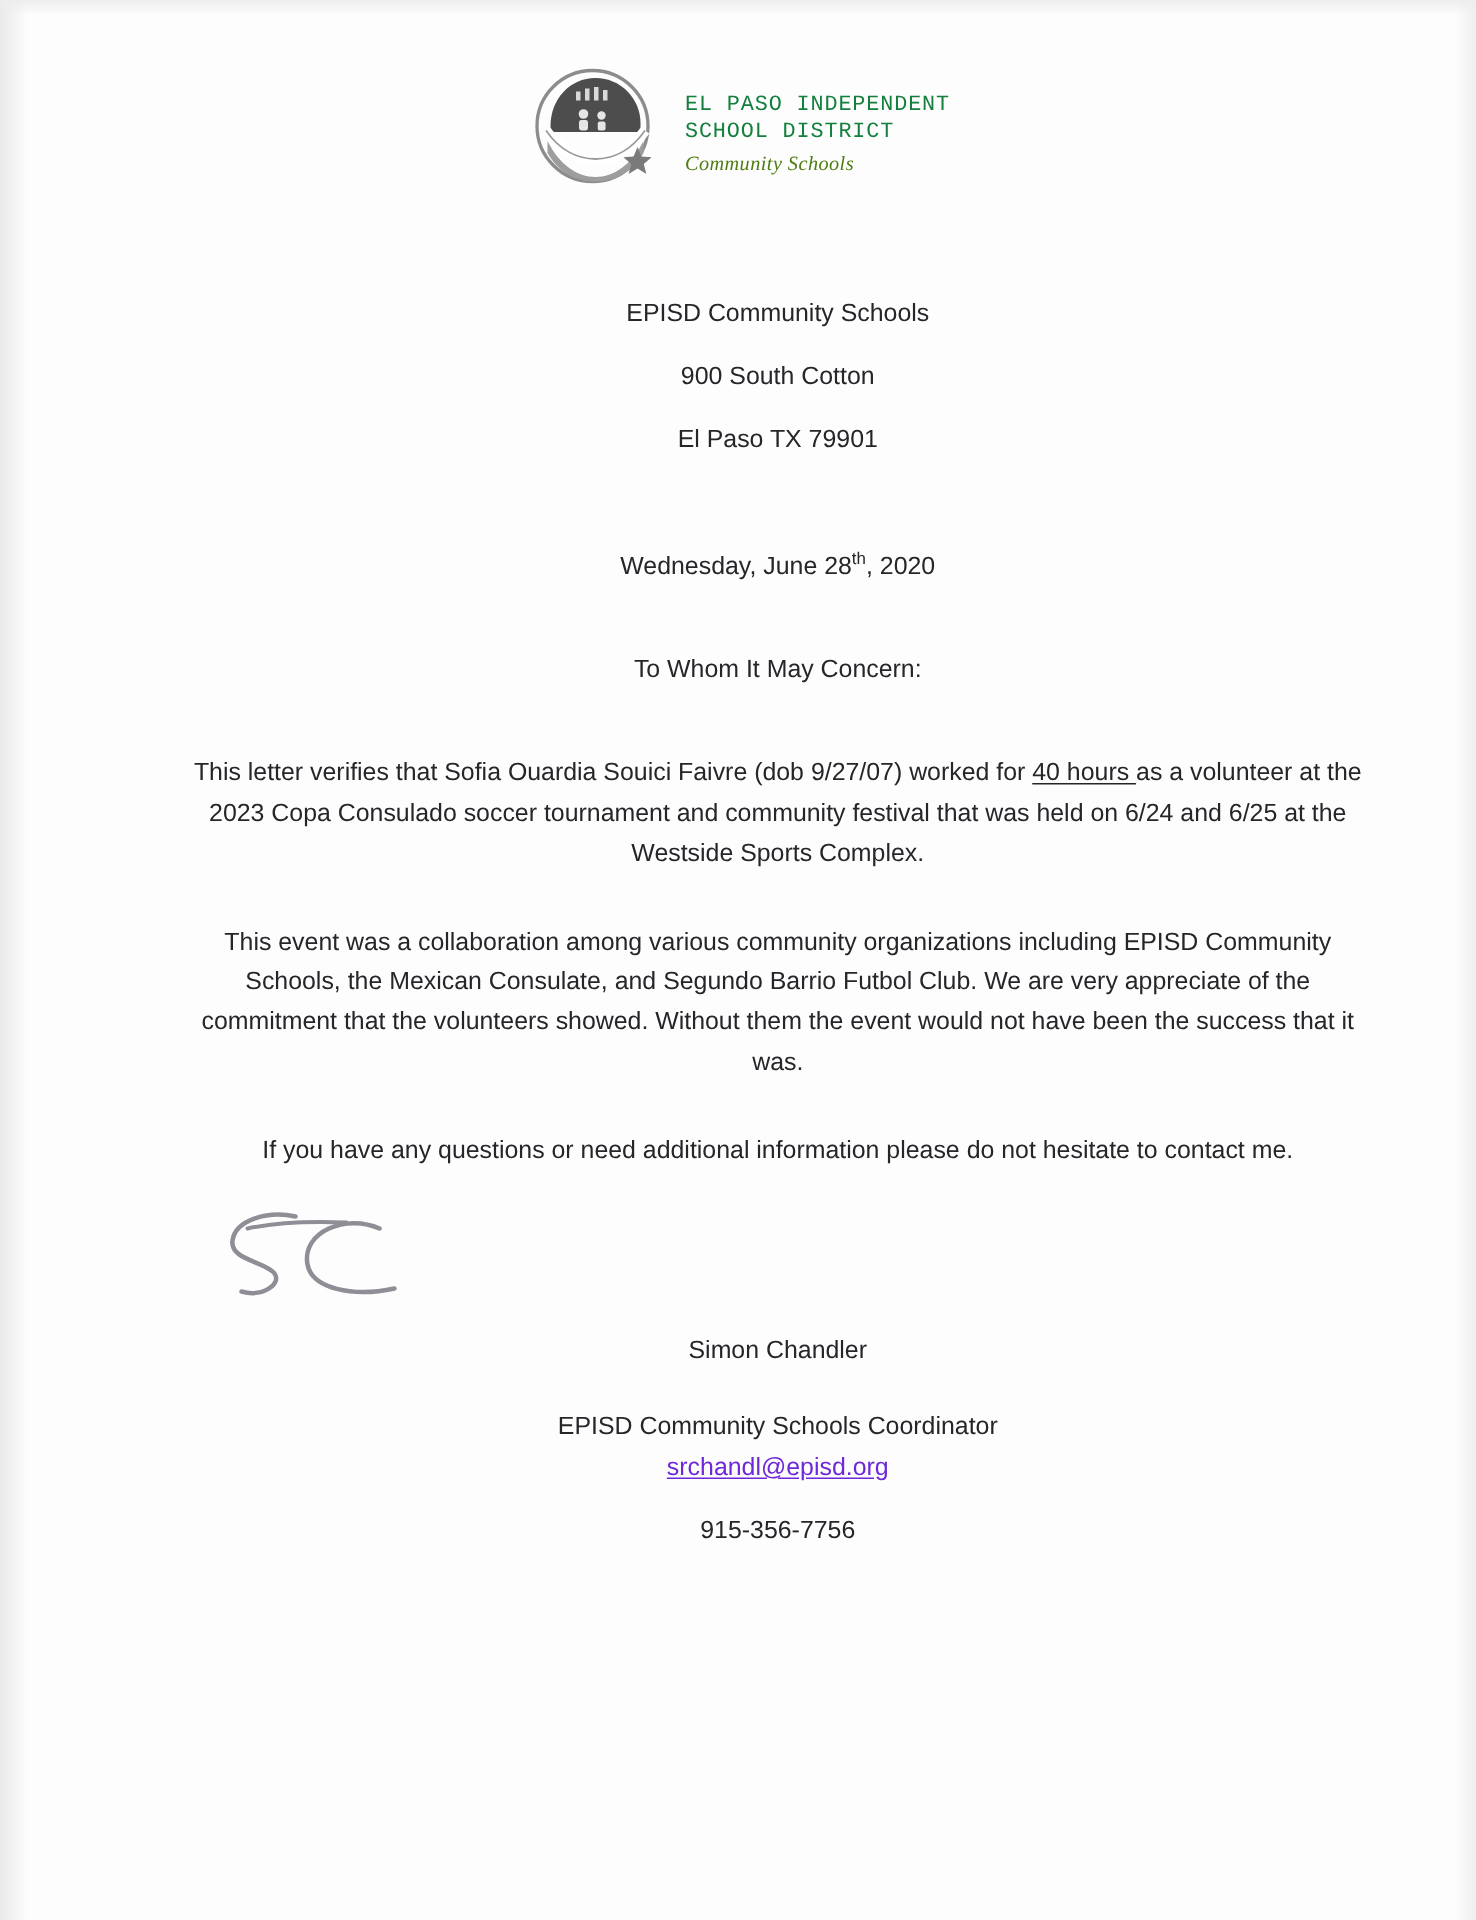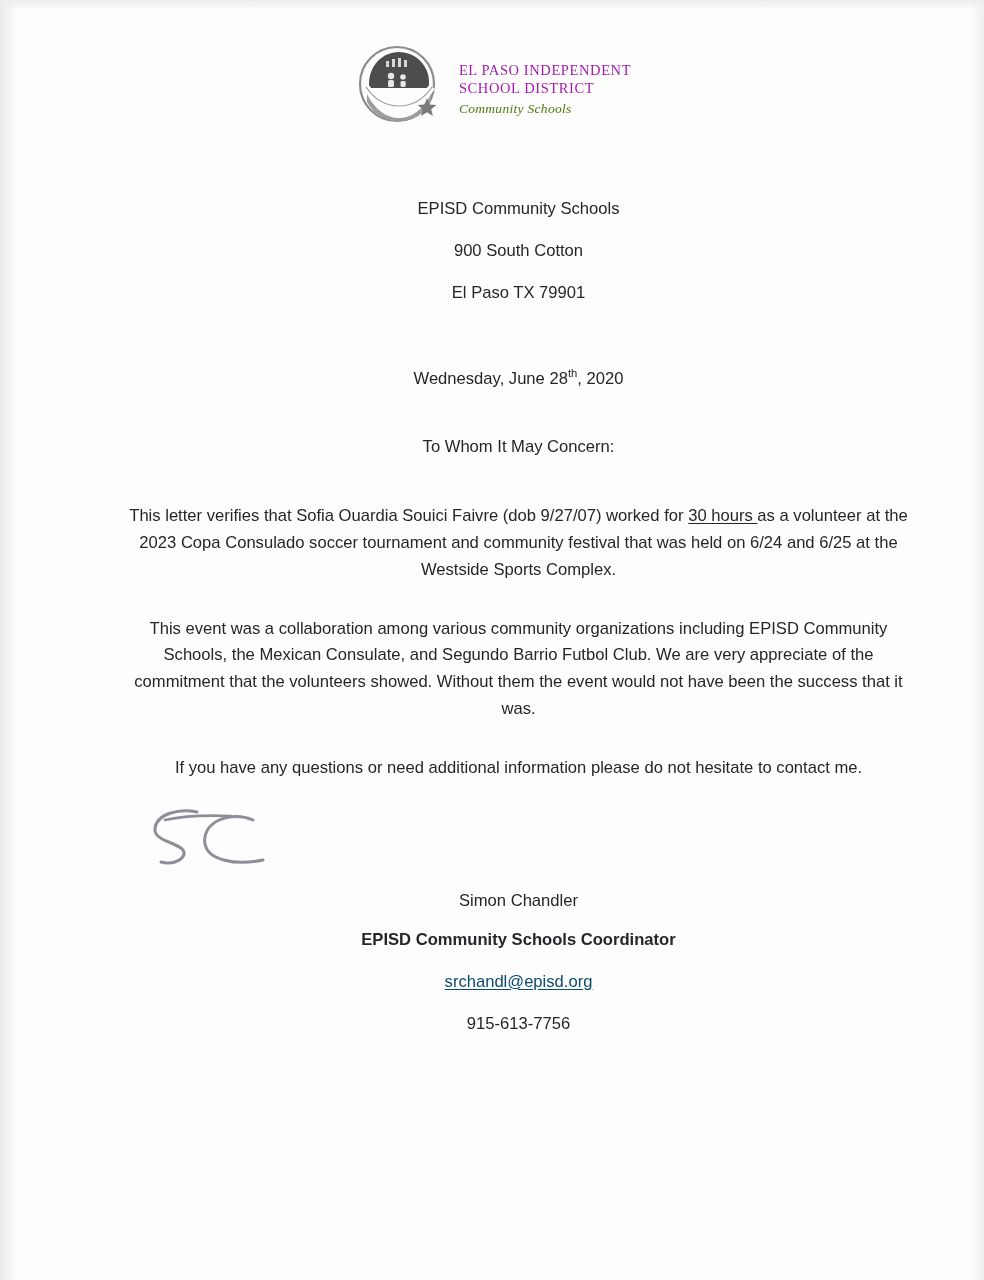--- a/index.html
+++ b/index.html
@@ -62,22 +62,22 @@
     flex: none;
   }
   .logo-mark svg { display: block; }
   .logo-text {
     padding-top: 22px;
     line-height: 1.22;
   }
   .lt-line1, .lt-line2 {
     font-size: 14.5px;
     letter-spacing: 0.6px;
-    color: #a21caf;
-    font-family: Liberation Serif, serif;
+    color: #15803d;
+    font-family: Liberation Mono, monospace;
   }
   .lt-line3 {
     font-family: "Liberation Serif", serif;
     font-style: italic;
     font-size: 13.5px;
     color: #4d7c0f;
     margin-top: 4px;
     letter-spacing: 0.3px;
   }
 
@@ -112,26 +112,25 @@
 
   .signature {
     position: relative;
     height: 86px;
     margin-top: 18px;
     margin-left: 12px;
   }
   .signature svg { display:block; }
 
   .sig-name { margin-top: 2px; }
-  .sig-title { margin-top: 12px; font-weight: bold; }
+  .sig-title { margin-top: 24px; }
   .sig-email {
-    margin-top: 15px;
     text-decoration: underline;
     text-underline-offset: 2px;
-    color: #0c4a6e;
+    color: #6d28d9;
   }
   .sig-phone { margin-top: 15px; }
 </style>
 </head>
 <body>
 
 <div class="page">
   <div class="scan-edge-left"></div>
   <div class="scan-edge-right"></div>
   <div class="scan-edge-top"></div>
@@ -187,36 +186,36 @@
     <div class="block-gap-lg"></div>
 
     <div class="date-line"><span>Wednesday, June 28</span><sup>th</sup><span>, 2020</span></div>
 
     <div class="block-gap-lg"></div>
 
     <div>To Whom It May Concern:</div>
 
     <div class="block-gap-lg"></div>
 
-    <p class="para"><span>This letter verifies that Sofia Ouardia Souici Faivre (dob 9/27/07) worked for </span><span class="u-underline">30 hours </span><span>as a volunteer at the 2023 Copa Consulado soccer tournament and community festival that was held on 6/24 and 6/25 at the Westside Sports Complex.</span></p>
+    <p class="para"><span>This letter verifies that Sofia Ouardia Souici Faivre (dob 9/27/07) worked for </span><span class="u-underline">40 hours </span><span>as a volunteer at the 2023 Copa Consulado soccer tournament and community festival that was held on 6/24 and 6/25 at the Westside Sports Complex.</span></p>
 
     <div class="block-gap-md"></div>
 
     <p class="para">This event was a collaboration among various community organizations including EPISD Community Schools, the Mexican Consulate, and Segundo Barrio Futbol Club. We are very appreciate of the commitment that the volunteers showed. Without them the event would not have been the success that it was.</p>
 
     <div class="block-gap-md"></div>
 
     <p class="para">If you have any questions or need additional information please do not hesitate to contact me.</p>
 
     <div class="signature">
       <svg width="180" height="86" viewBox="0 0 180 86" aria-hidden="true">
         <path d="M62 12 C44 8 22 14 20 28 C18 41 42 42 48 50 C53 57 40 66 26 62" fill="none" stroke="#8e8e96" stroke-width="3" stroke-linecap="round"></path>
         <path d="M30 20 C48 16 70 15 96 16" fill="none" stroke="#8e8e96" stroke-width="2.6" stroke-linecap="round"></path>
         <path d="M118 20 C96 10 66 22 70 44 C73 60 100 66 128 60" fill="none" stroke="#8e8e96" stroke-width="3" stroke-linecap="round"></path>
       </svg>
     </div>
 
     <div class="sig-name">Simon Chandler</div>
     <div class="sig-title">EPISD Community Schools Coordinator</div>
     <div class="sig-email">srchandl@episd.org</div>
-    <div class="sig-phone">915-613-7756</div>
+    <div class="sig-phone">915-356-7756</div>
   </div>
 </div>
 
 </body></html>

